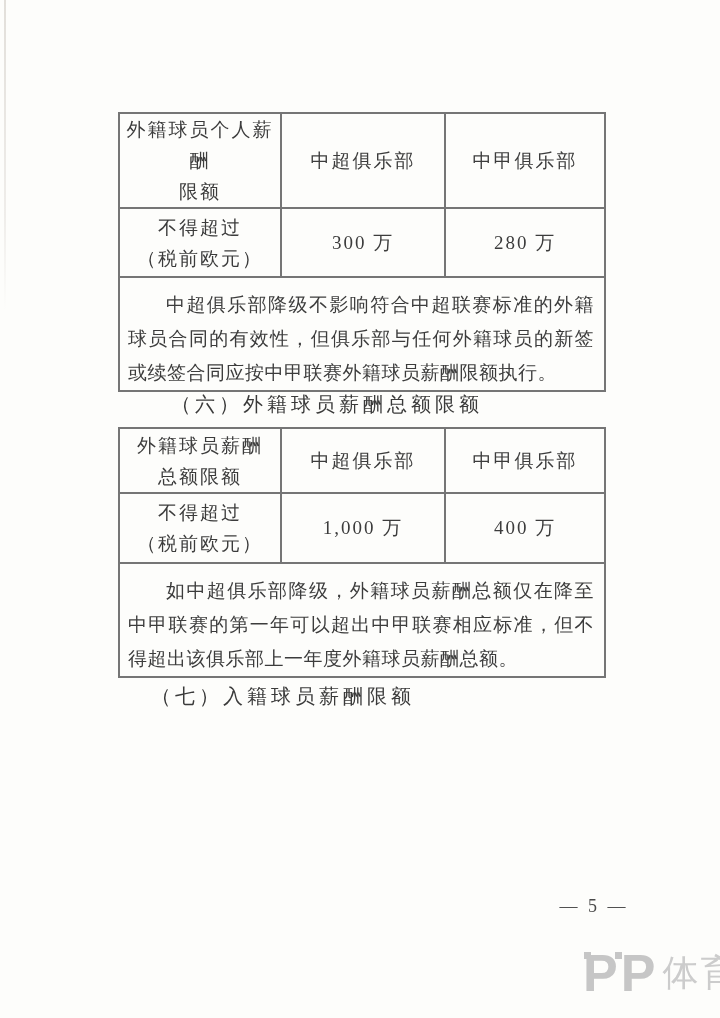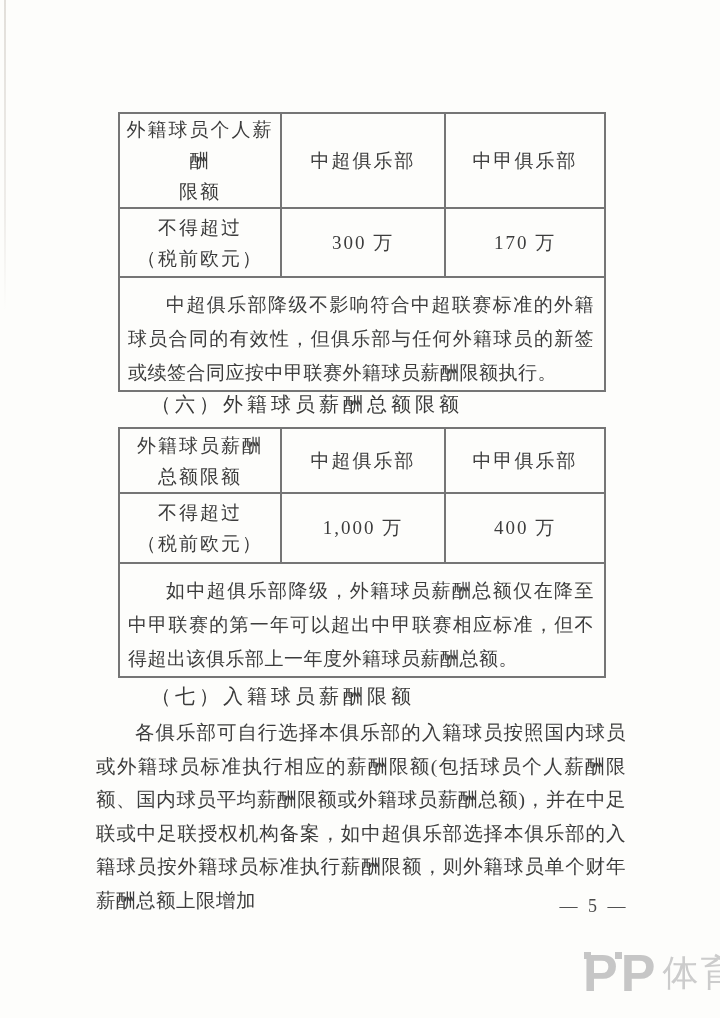--- a/index.html
+++ b/index.html
@@ -72,21 +72,21 @@
 
   
   .section-heading {
     position: absolute;
     left: 151px;
     font-size: 20px;
     letter-spacing: 4px;
     color: #3a3a3a;
     white-space: nowrap;
   }
-  .h6 { top: 391px; }
+  .h6 { top: 391px; margin-left: 20px; }
   .h7 { top: 683px; text-align: center; }
   .body-paragraph {
     position: absolute;
     left: 96px;
     top: 716px;
     width: 530px;
     font-size: 19.5px;
     line-height: 33.6px;
     text-align: justify;
     text-indent: 2em;
@@ -159,21 +159,21 @@
         <tr class="hdr">
       <td class="stub">外籍球员个人薪酬
 限额</td>
       <td>中超俱乐部</td>
       <td>中甲俱乐部</td>
     </tr>
     <tr class="val">
       <td class="stub">不得超过
 （税前欧元）</td>
       <td class="num">300 万</td>
-      <td class="num">170 万</td>
+      <td class="num">280 万</td>
     </tr>
     <tr class="note">
       <td class="note-cell" colspan="3">
         <p>中超俱乐部降级不影响符合中超联赛标准的外籍球员合同的有效性，但俱乐部与任何外籍球员的新签或续签合同应按中甲联赛外籍球员薪酬限额执行。</p>
       </td>
     </tr>
   </tbody>
     </table>
 
   <div class="section-heading h6">（六）外籍球员薪酬总额限额</div>
@@ -200,21 +200,20 @@
     <tr class="note">
       <td class="note-cell" colspan="3">
         <p>如中超俱乐部降级，外籍球员薪酬总额仅在降至中甲联赛的第一年可以超出中甲联赛相应标准，但不得超出该俱乐部上一年度外籍球员薪酬总额。</p>
       </td>
     </tr>
   </tbody>
     </table>
 
   <div class="section-heading h7">（七）入籍球员薪酬限额</div>
 
-  <div class="body-paragraph">各俱乐部可自行选择本俱乐部的入籍球员按照国内球员或外籍球员标准执行相应的薪酬限额(包括球员个人薪酬限额、国内球员平均薪酬限额或外籍球员薪酬总额)，并在中足联或中足联授权机构备案，如中超俱乐部选择本俱乐部的入籍球员按外籍球员标准执行薪酬限额，则外籍球员单个财年薪酬总额上限增加</div>
 
   <div class="page-number">— 5 —</div>
 
   <div class="watermark">
     <span class="wm-logo">PP</span><span class="wm-dot d1" style="left: 1px;"></span><span class="wm-dot d2" style="left: 31.5px;"></span><span class="wm-text">体育</span>
   </div>
 
 </div>
 
 </body></html>

